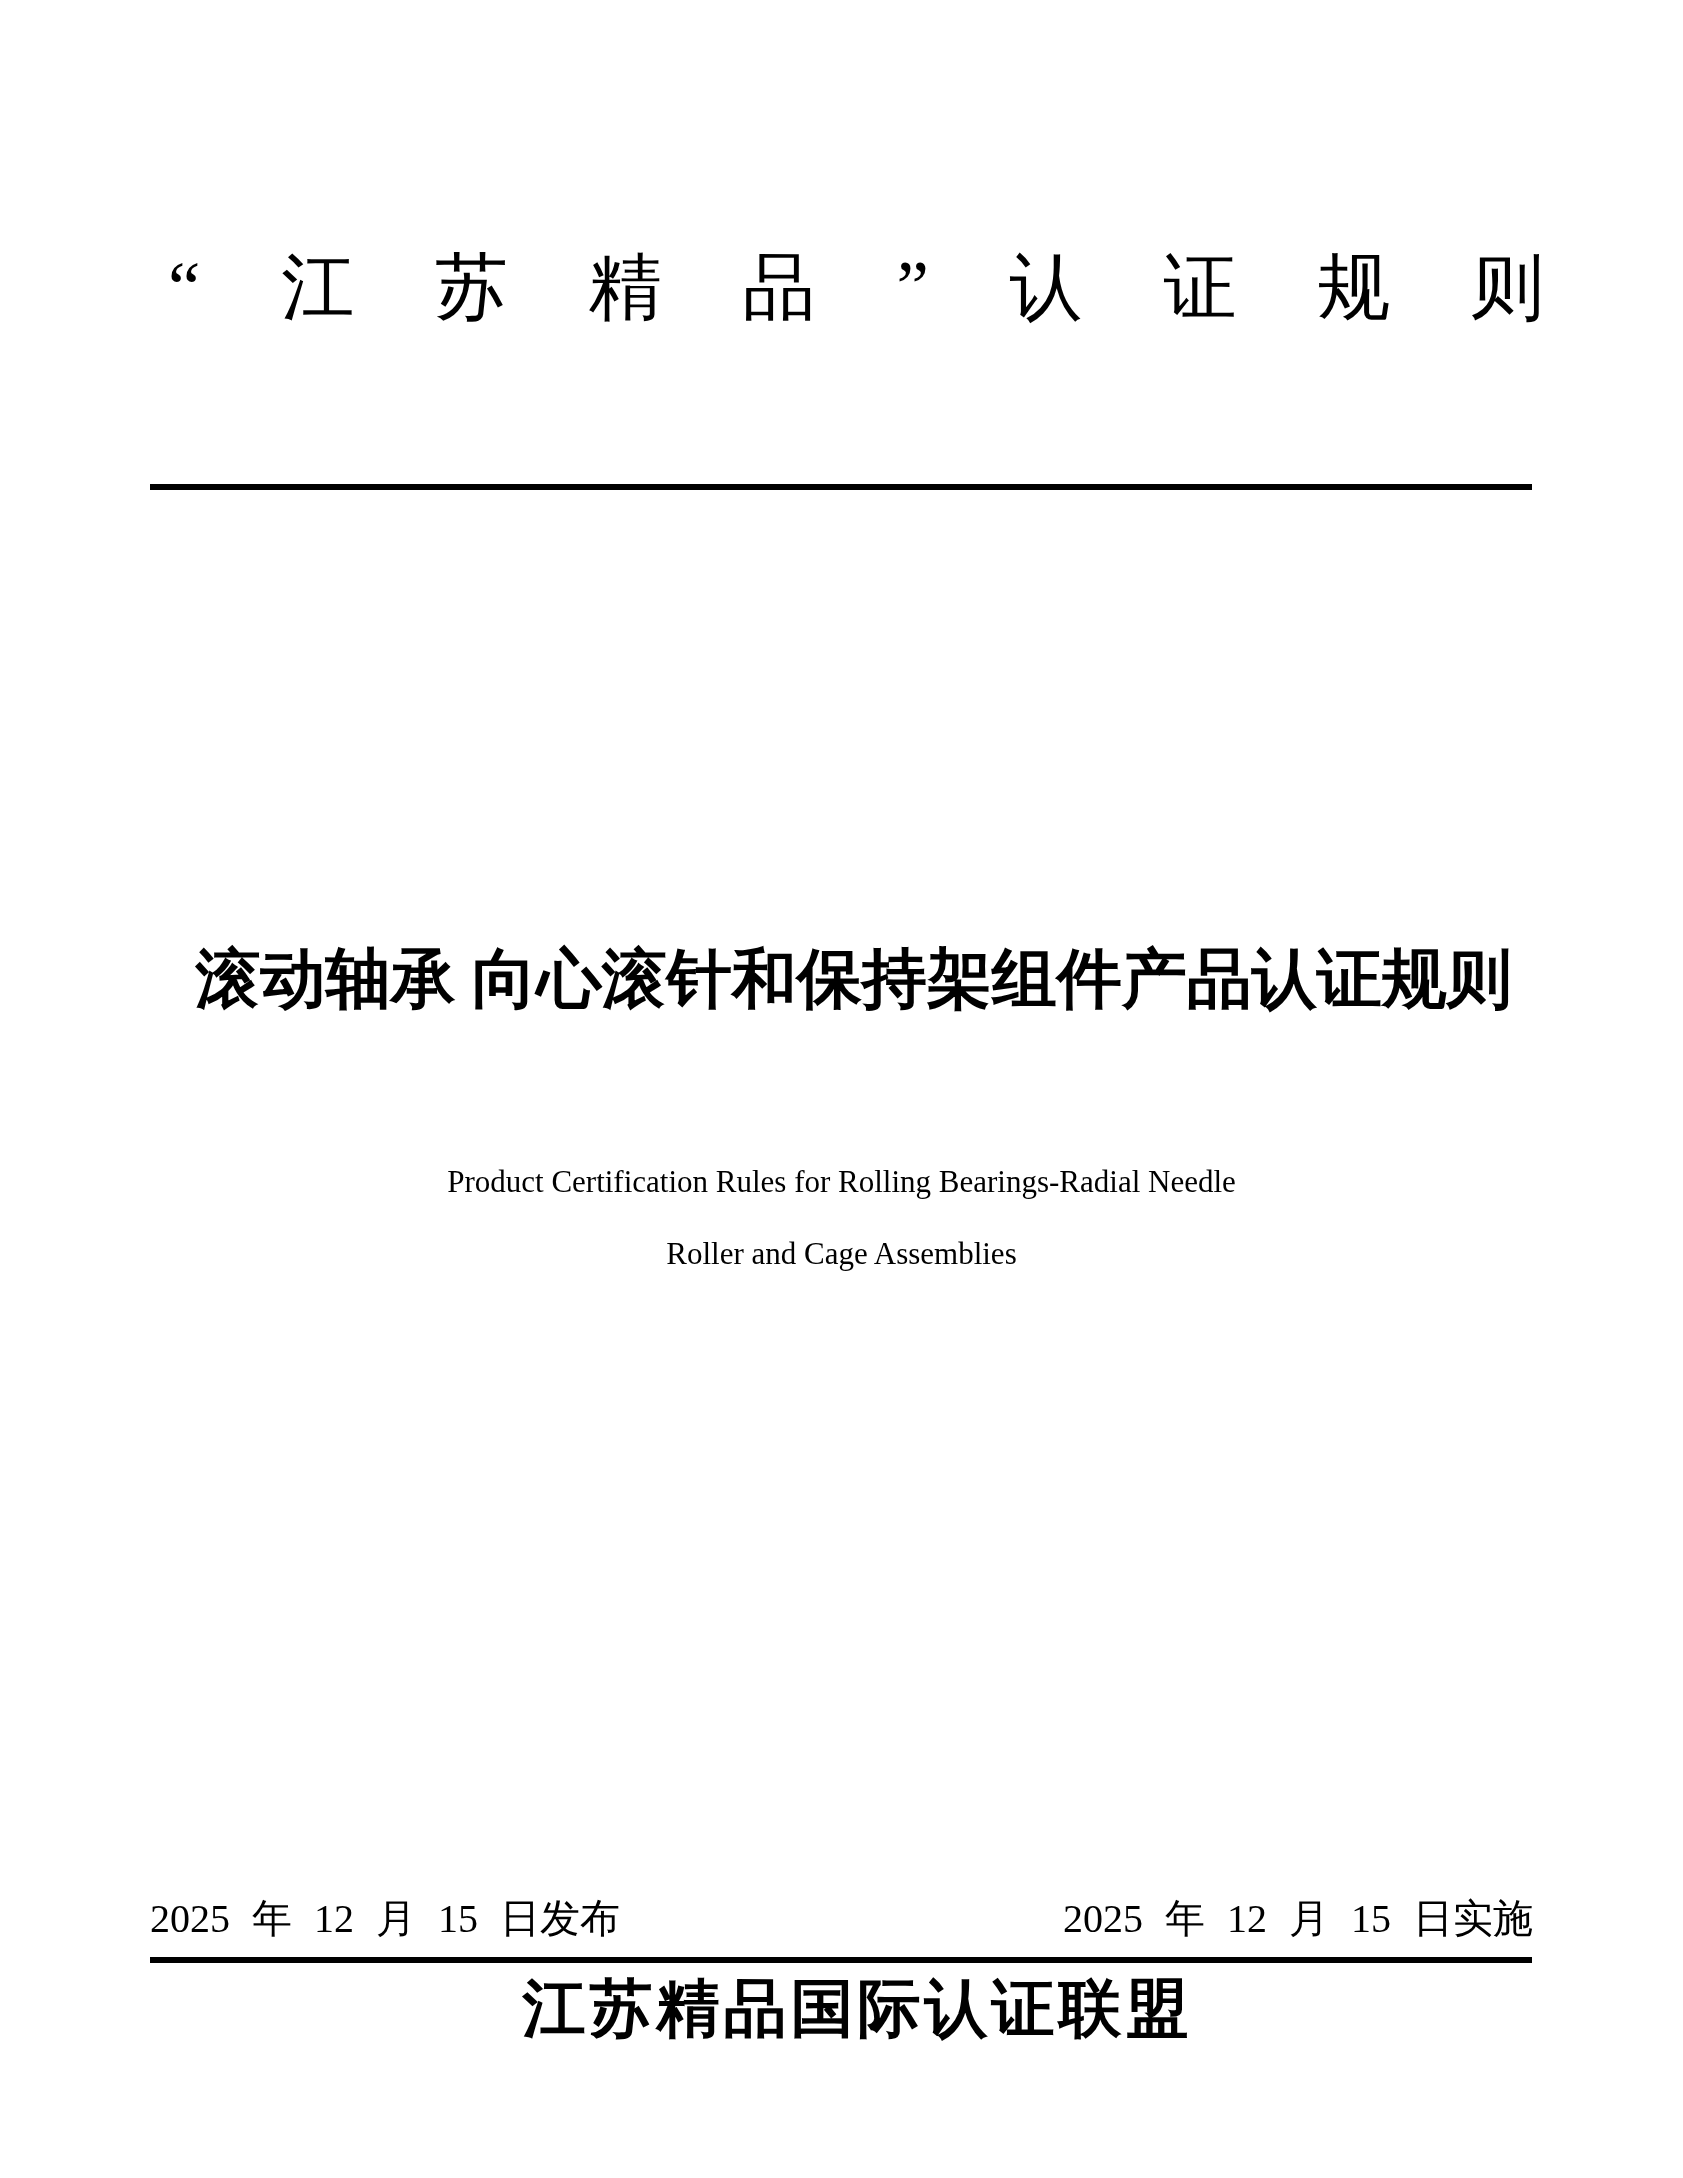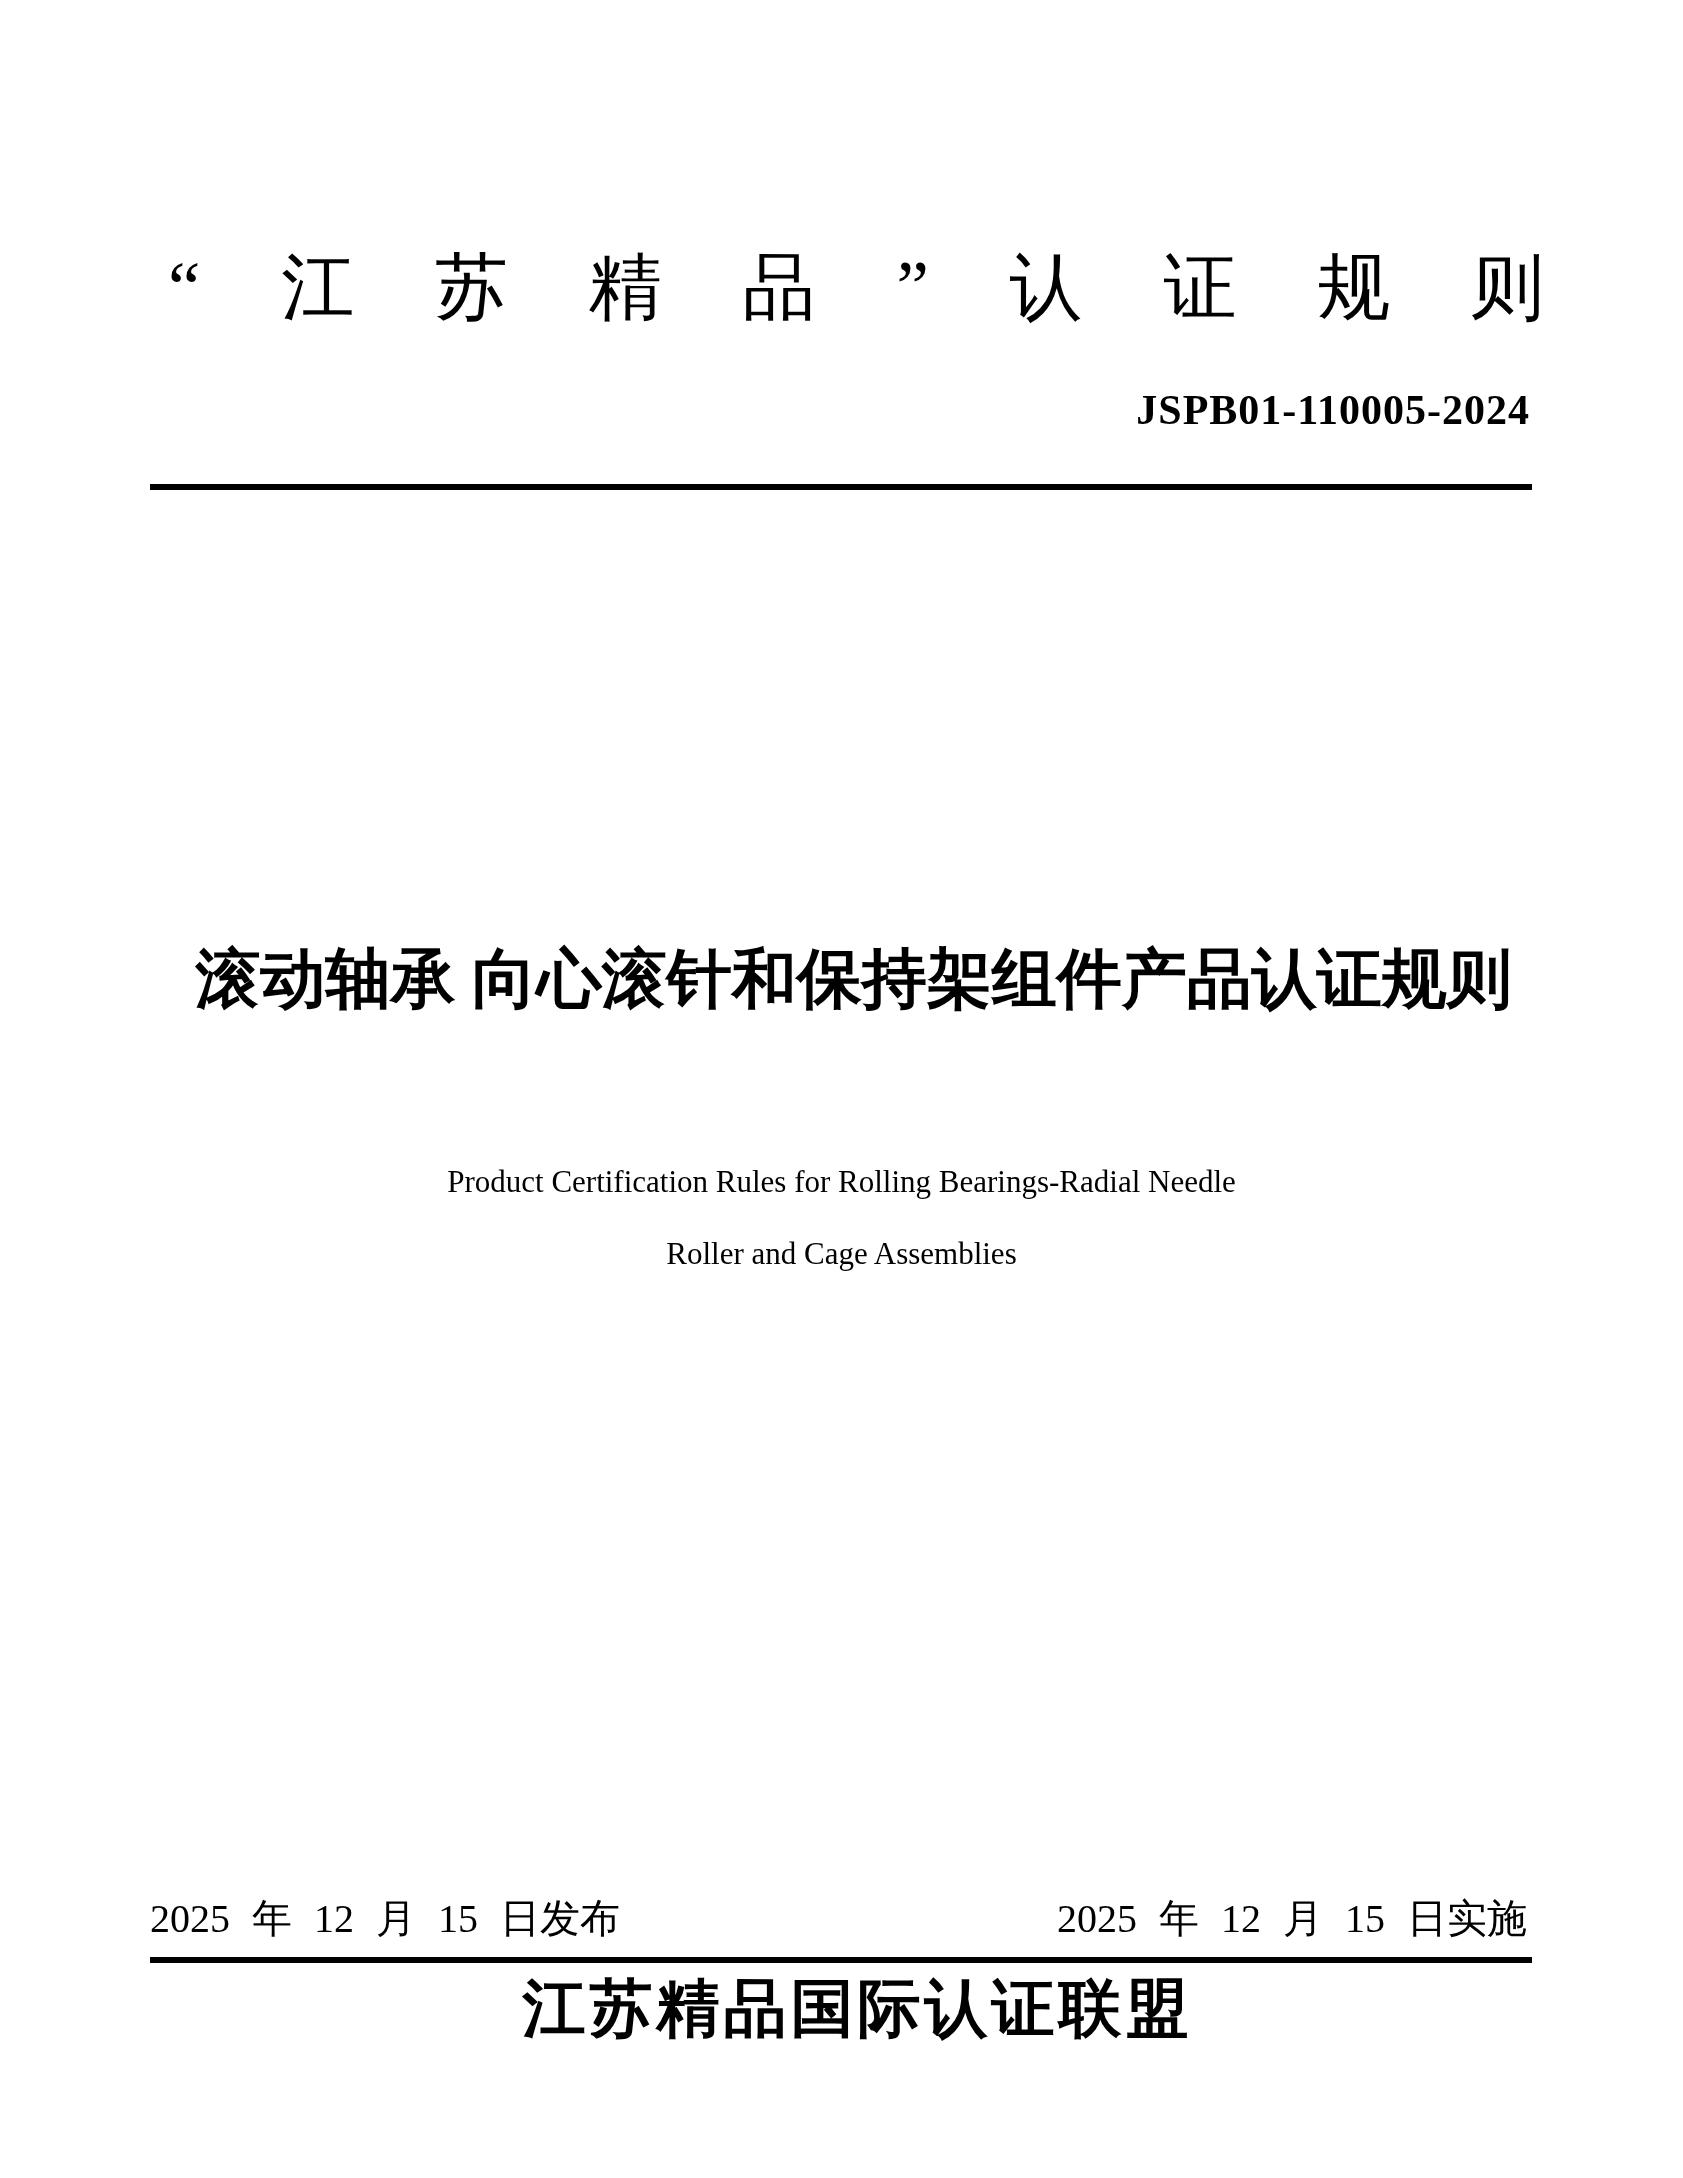--- a/index.html
+++ b/index.html
@@ -72,21 +72,21 @@
     text-align: center;
     font-size: 31px;
     font-weight: 400;
     line-height: 72px;
   }
   
   .dates {
     position: absolute;
     top: 1895px;
     left: 150px;
-    right: 156px;
+    right: 150px;
     display: flex;
     justify-content: space-between;
     font-size: 40px;
     line-height: 1.2;
     word-spacing: 0.3em;
     white-space: nowrap;
     gap: 44px;
   }
   
   .org-name {
@@ -114,21 +114,20 @@
     <span>苏</span>
     <span>精</span>
     <span>品</span>
     <span>”</span>
     <span>认</span>
     <span>证</span>
     <span>规</span>
     <span>则</span>
   </div>
 
-  <div class="doc-number">JSPB01-110005-2024</div>
 
   <div class="rule rule-top"></div>
 
   <div class="cn-title">滚动轴承 向心滚针和保持架组件产品认证规则</div>
 
   <div class="en-title">
     <div>Product Certification Rules for Rolling Bearings-Radial Needle</div>
     <div>Roller and Cage Assemblies</div>
   </div>
 

